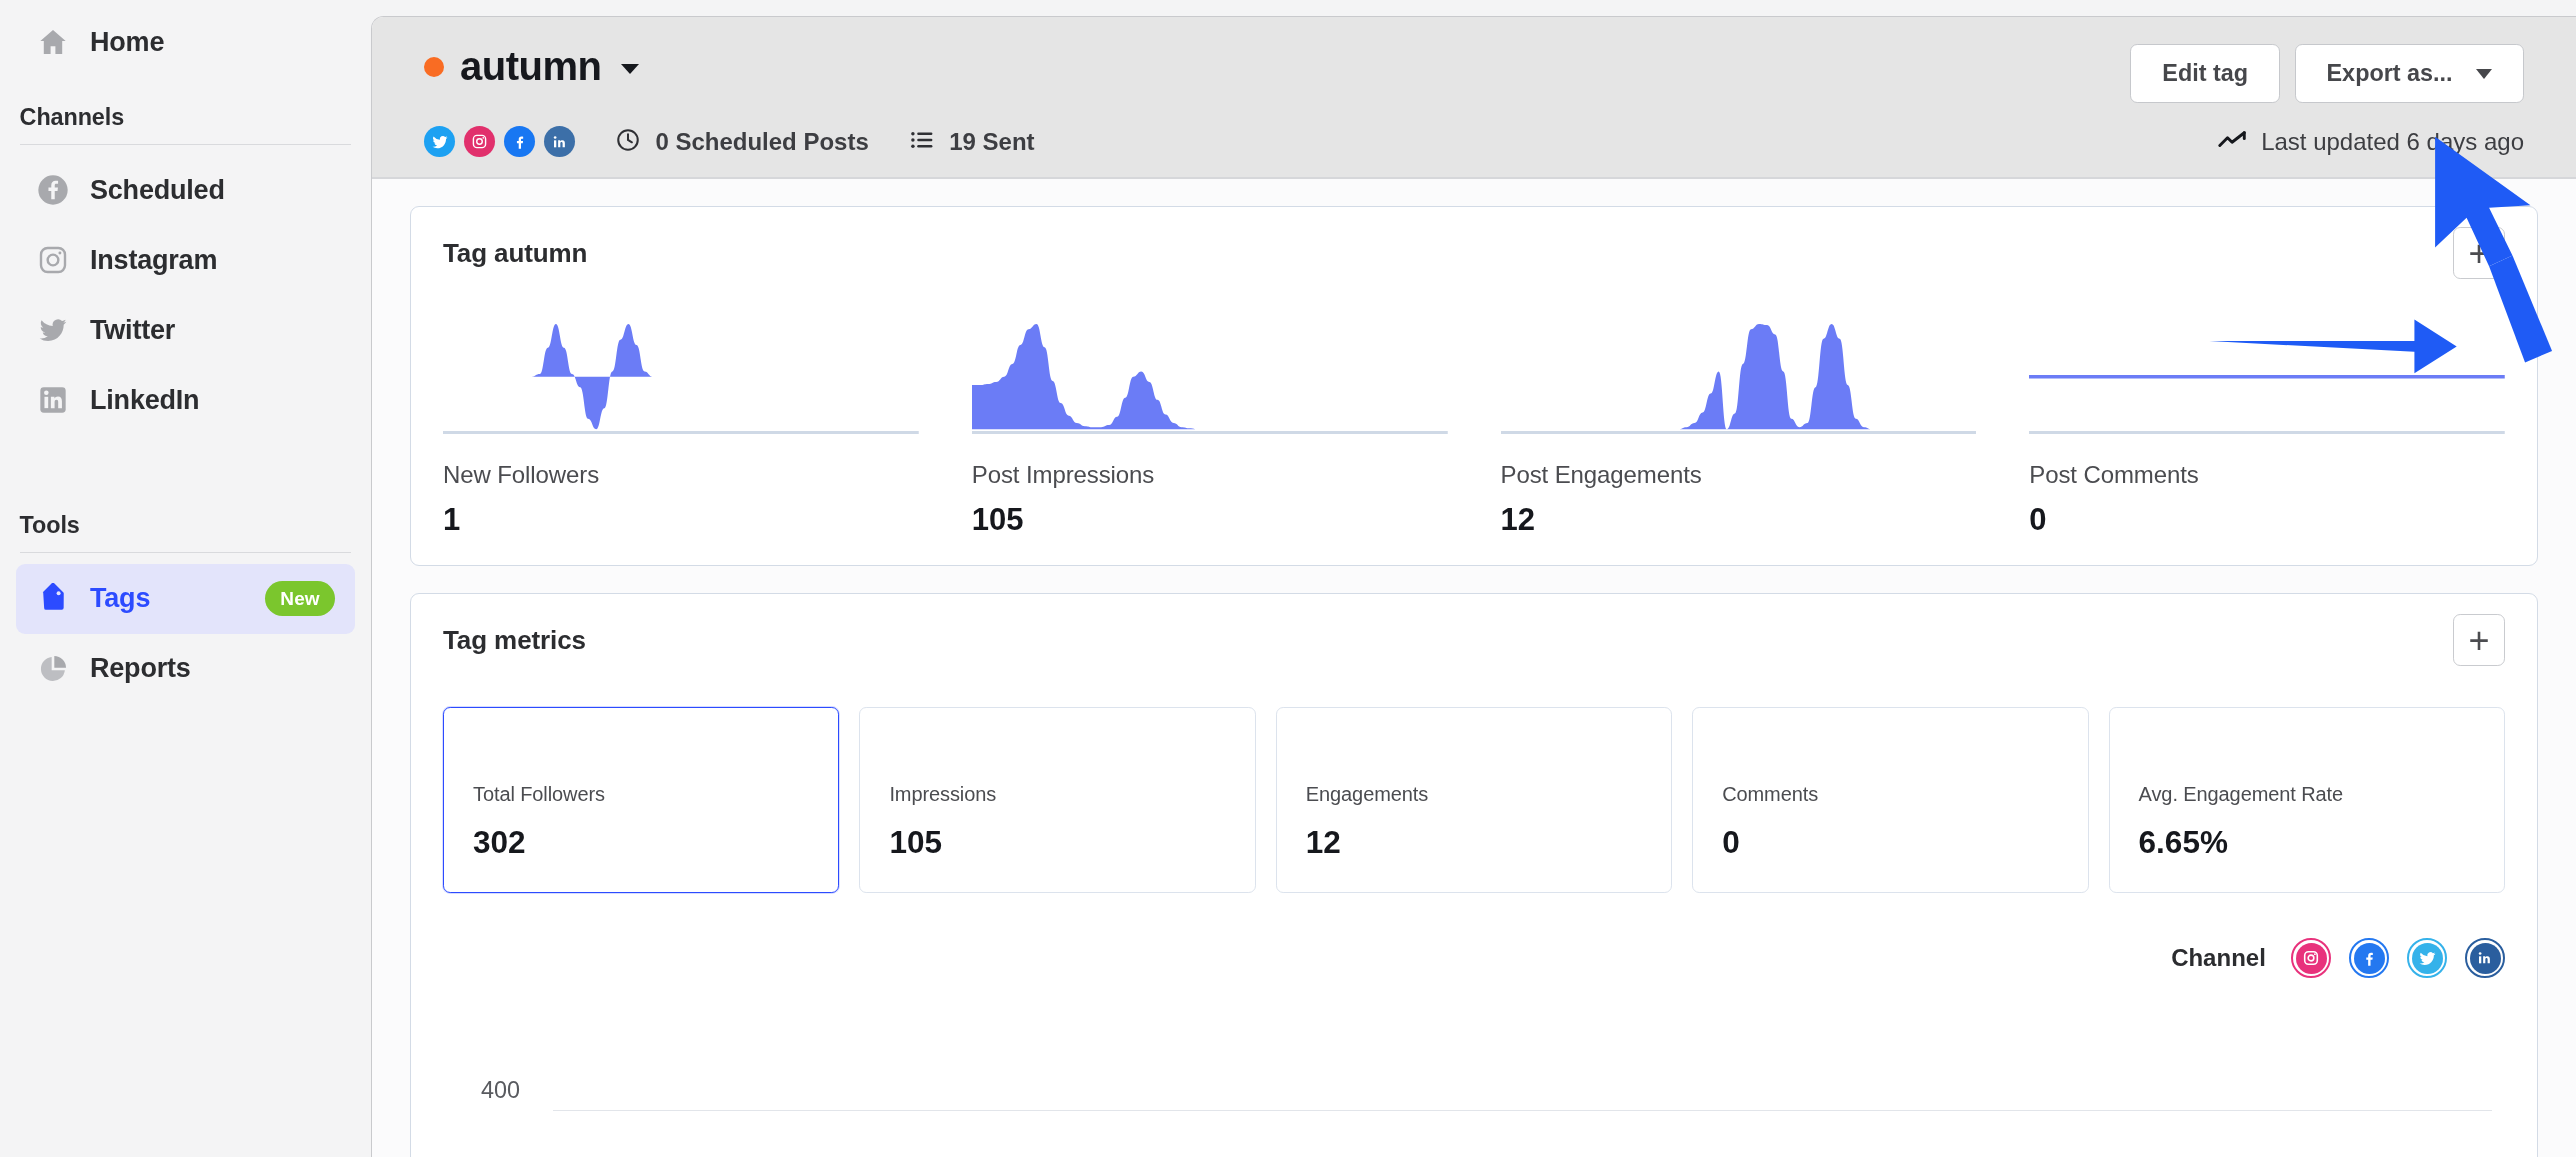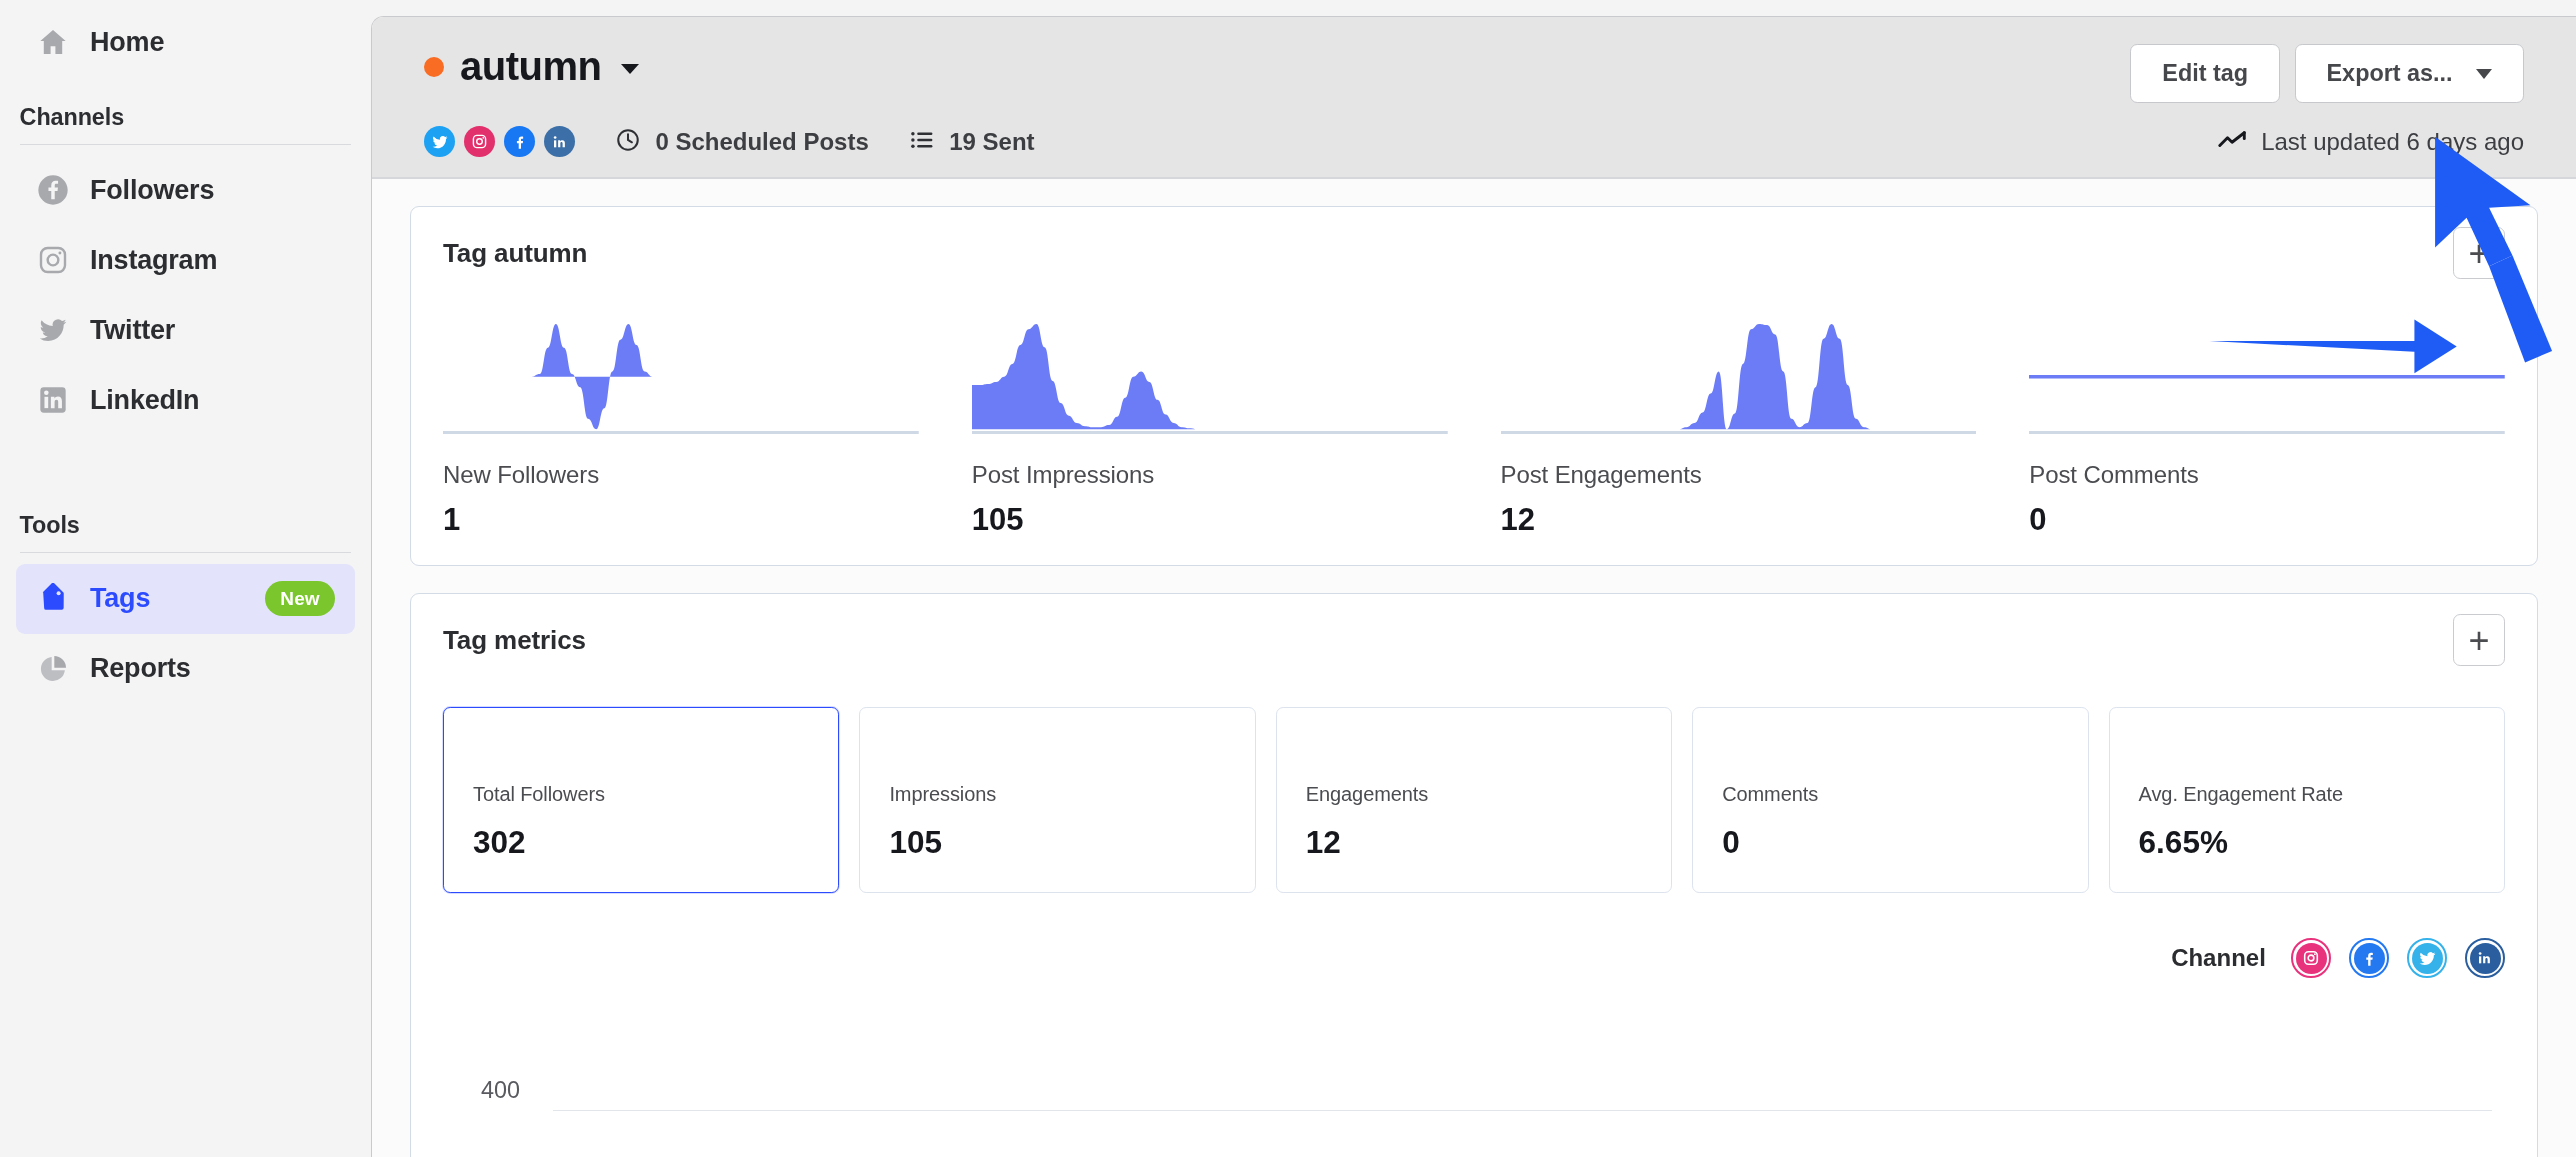--- a/index.html
+++ b/index.html
@@ -197,21 +197,21 @@
       <div class="sec-head">Channels</div>
       <div class="sec-rule"></div>
 
       <div class="nav-item">
         <span class="ic">
           <svg width="32" height="32" viewBox="0 0 24 24">
               <circle cx="12" cy="12" r="11" fill="#a8a9ad"></circle>
               <path d="M13.3 19v-6.3h2.1l.3-2.5h-2.4V8.6c0-.7.2-1.2 1.2-1.2h1.3V5.2c-.2 0-1-.1-1.9-.1-1.9 0-3.2 1.2-3.2 3.3v1.8H8.6v2.5h2.1V19z" fill="#f4f4f5"></path>
             </svg>
         </span>
-        <span class="nav-label">Followers</span>
+        <span class="nav-label">Scheduled</span>
       </div>
 
       <div class="nav-item">
         <span class="ic">
           <svg width="32" height="32" viewBox="0 0 24 24" fill="none" stroke="#a8a9ad" stroke-width="1.8">
             <rect x="3" y="3" width="18" height="18" rx="5"></rect>
               <circle cx="12" cy="12" r="4"></circle>
               <circle cx="17.2" cy="6.8" r="1.1" fill="#a8a9ad" stroke="none"></circle>
           </svg>
         </span>

